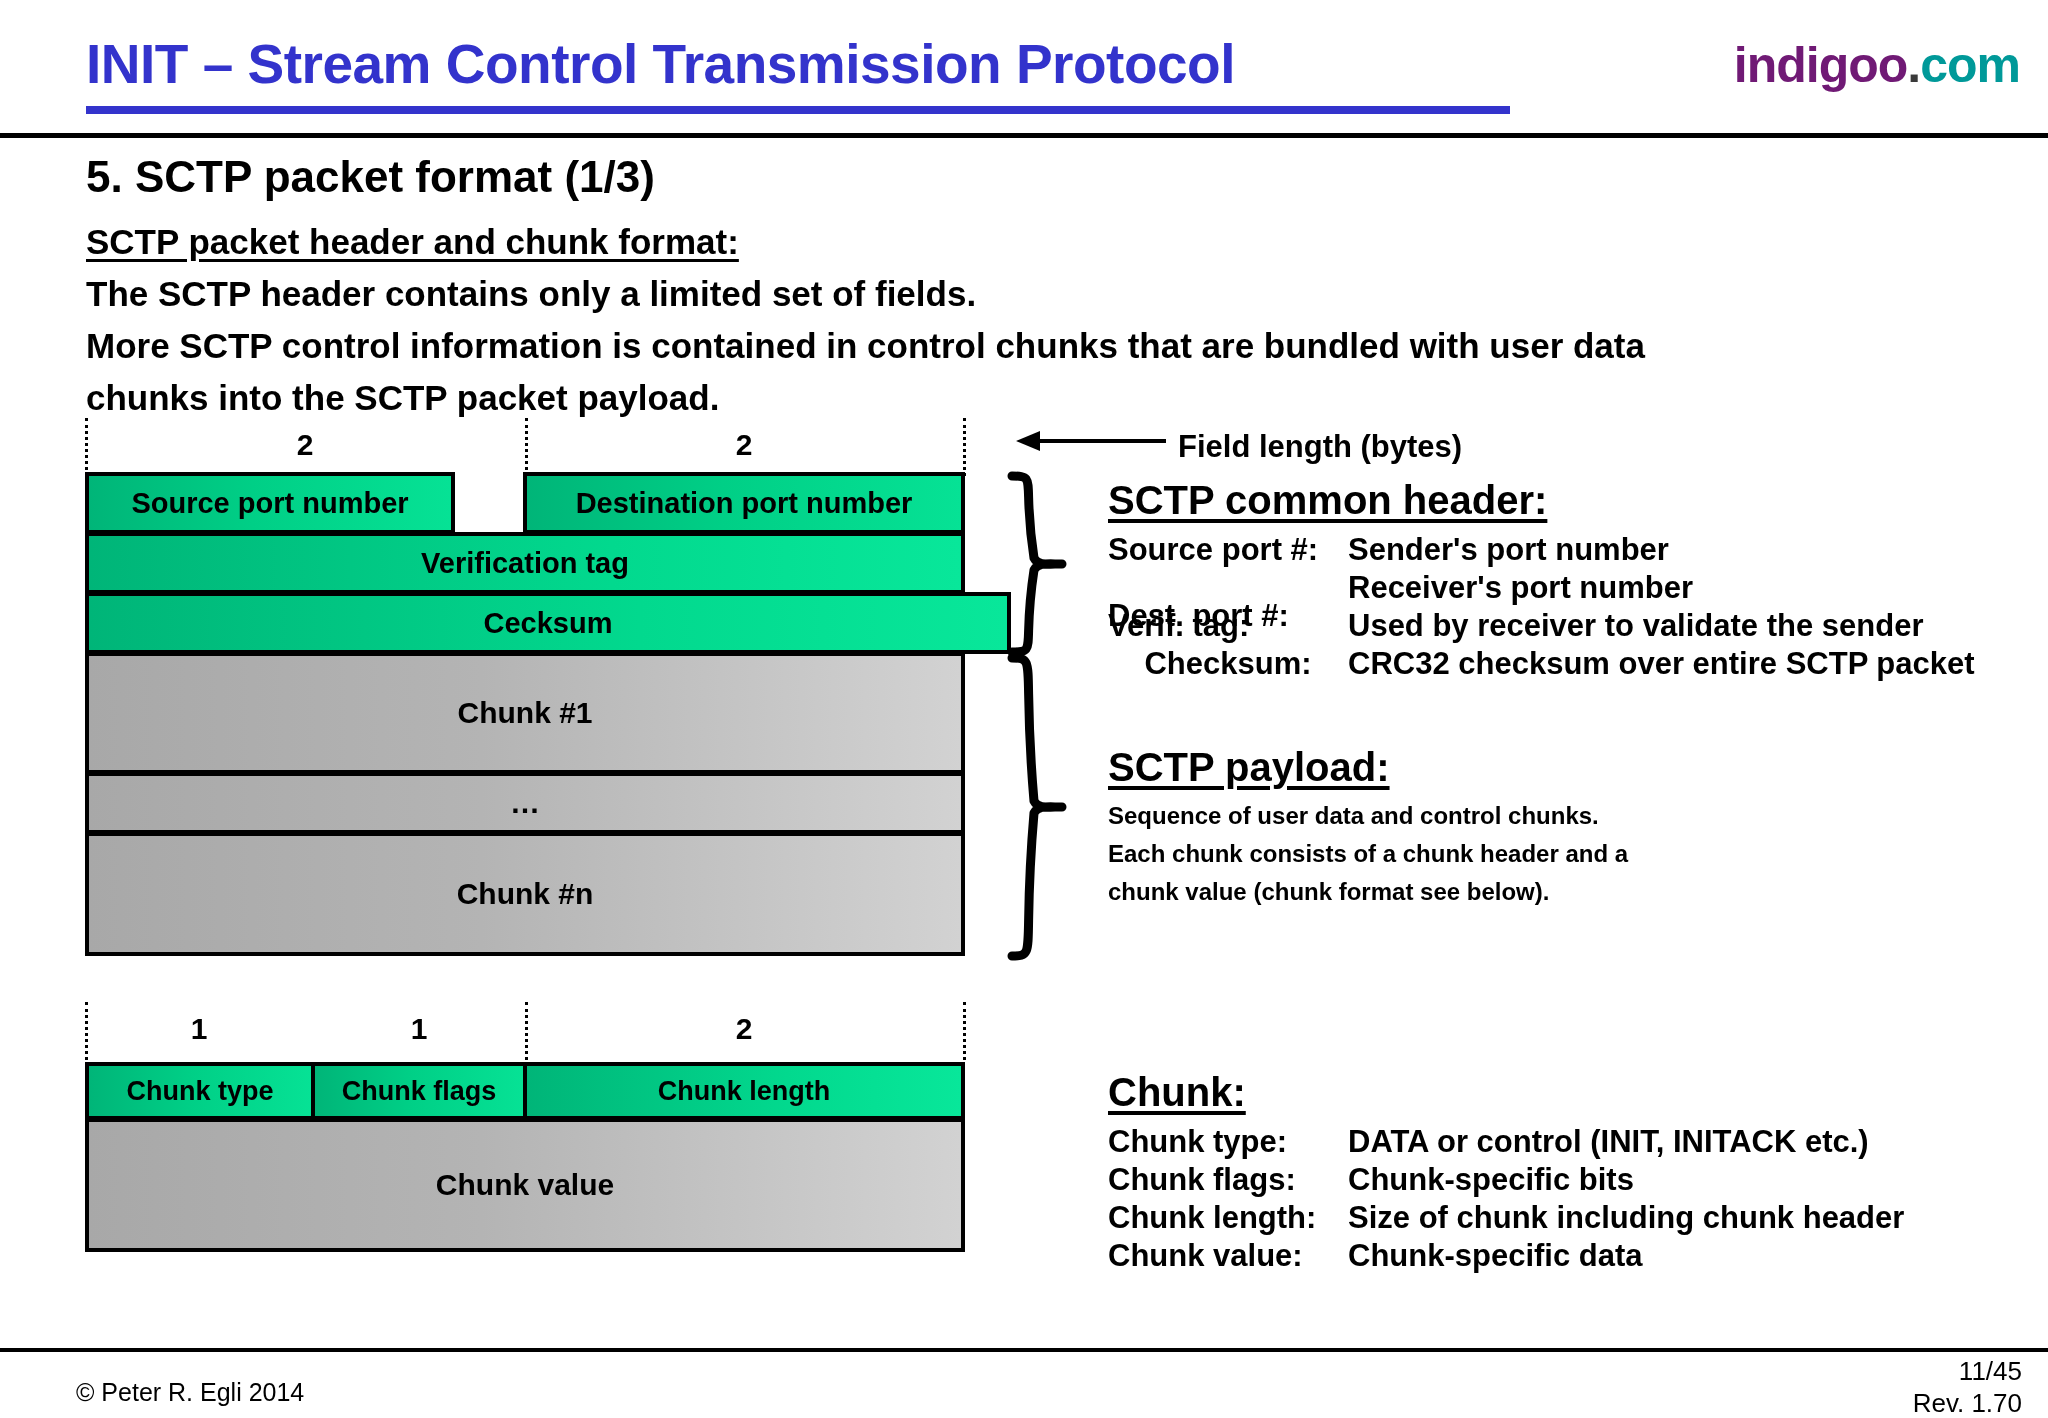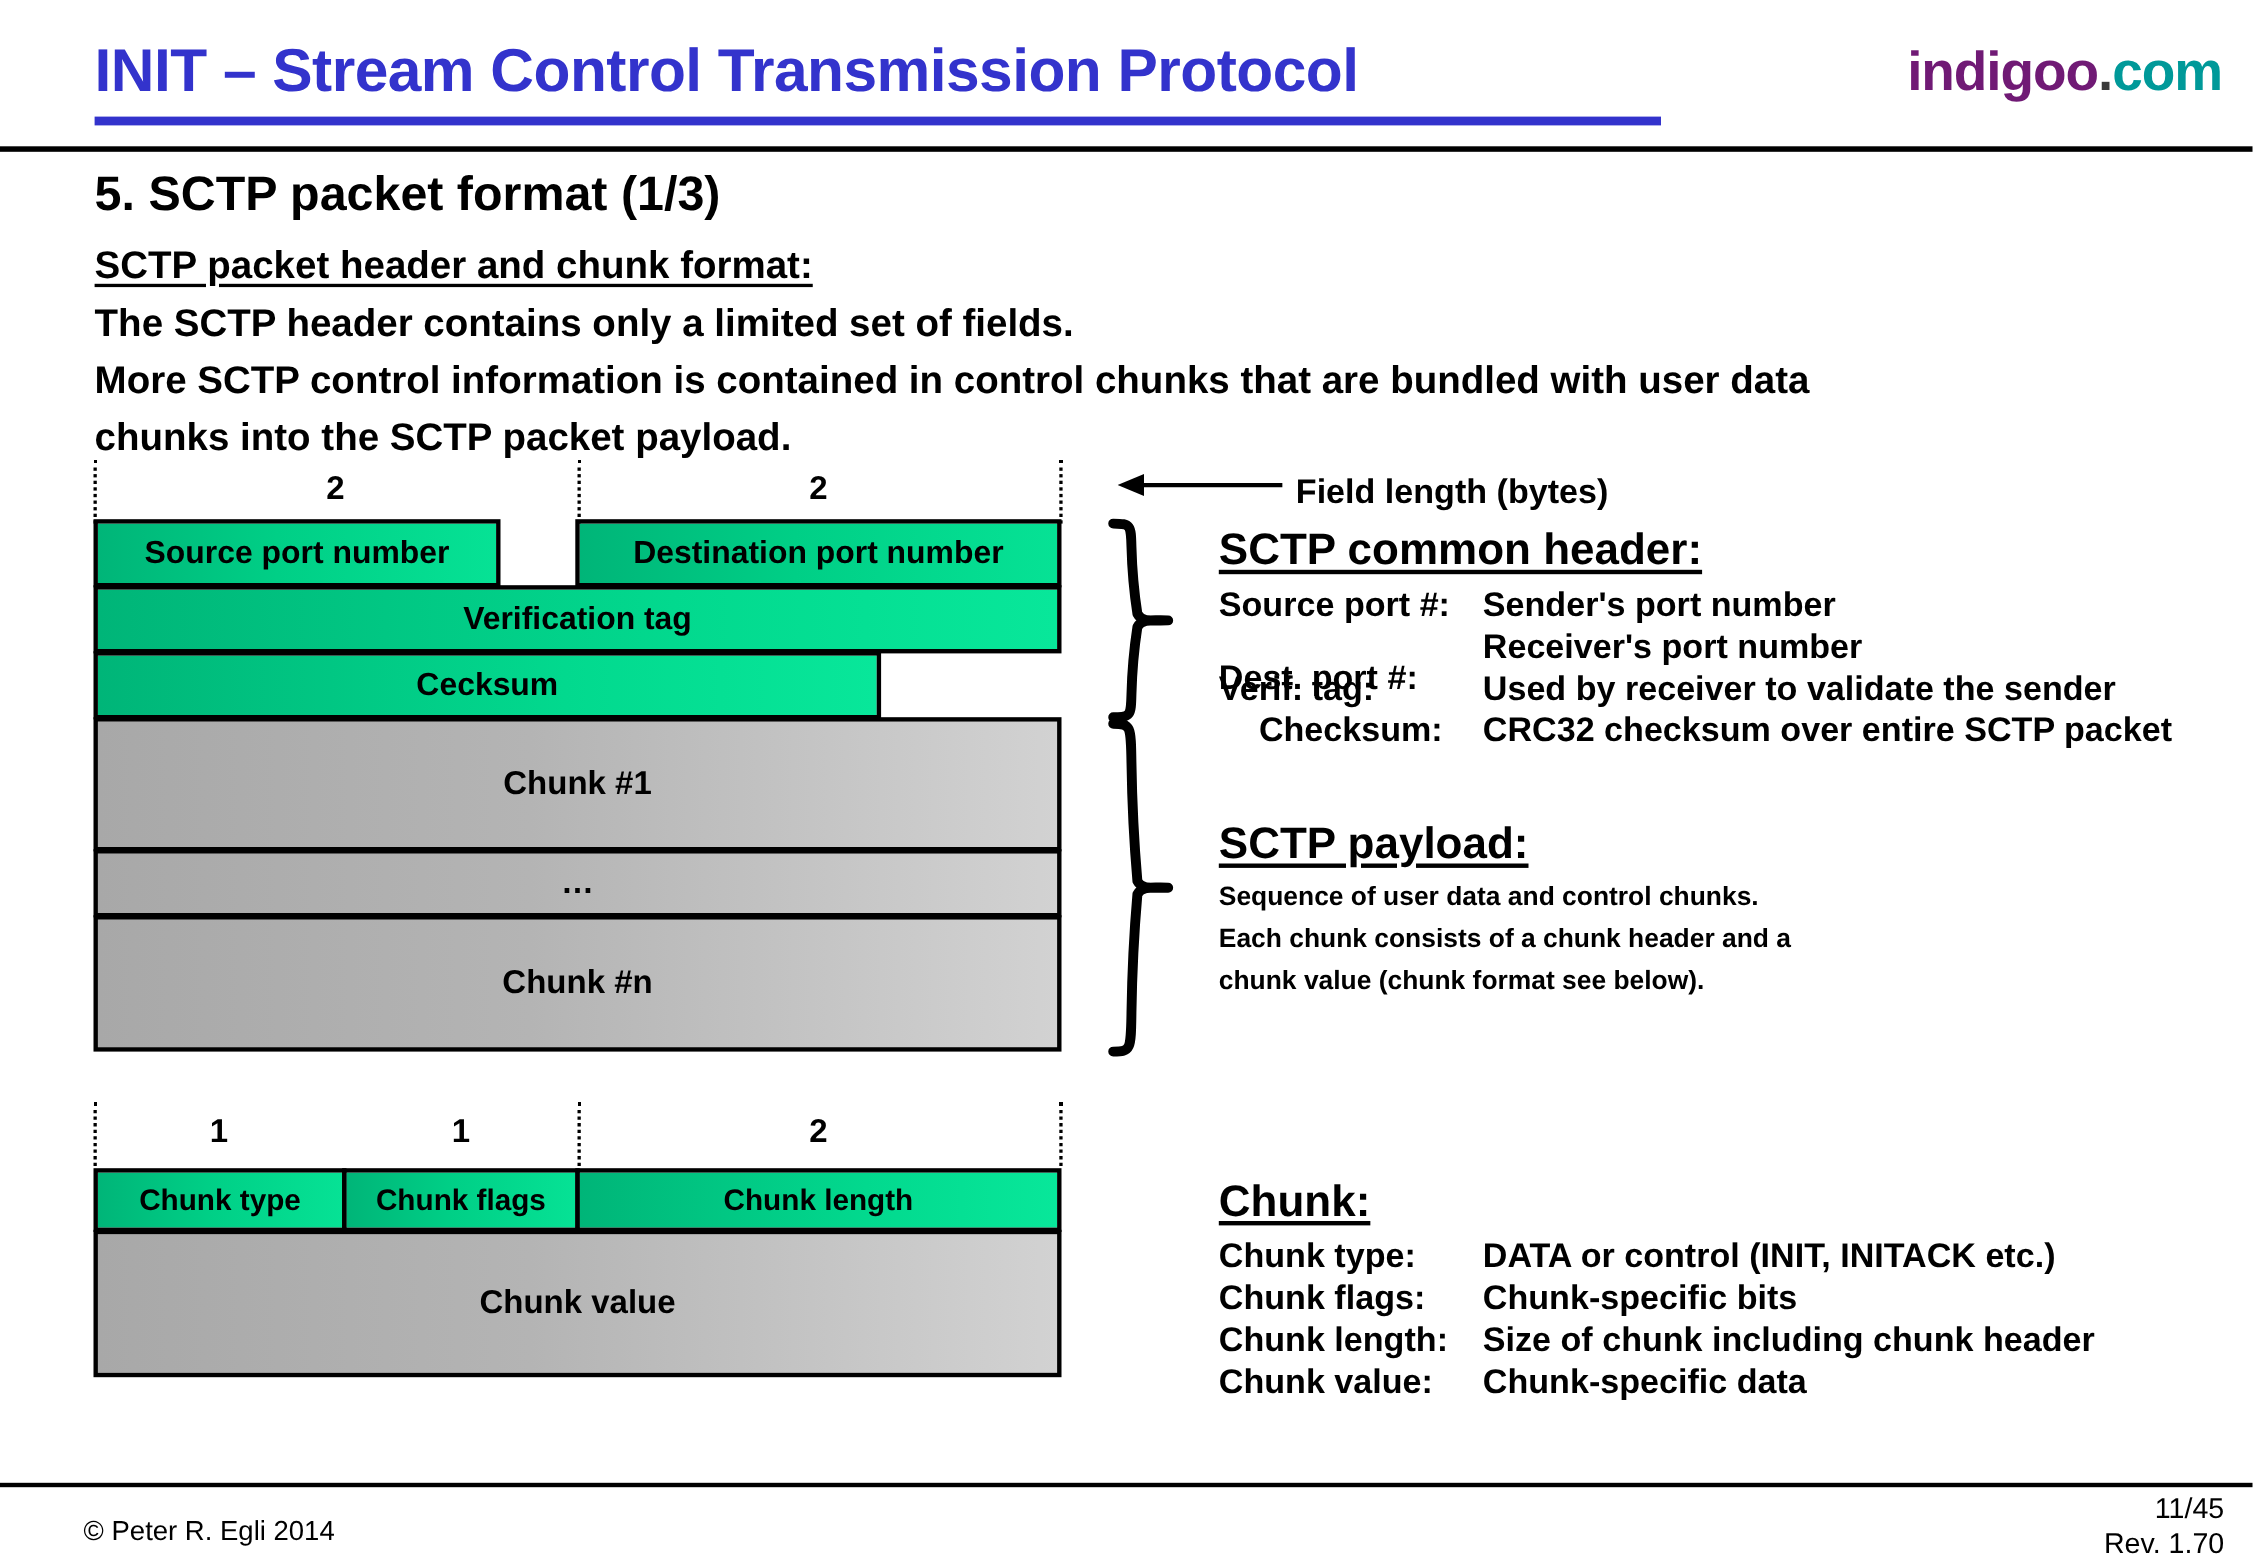--- a/index.html
+++ b/index.html
@@ -246,21 +246,21 @@
     <span>Source port number</span>
   </div>
   <div class="pkt-box green-dark" style="left:523px; top:472px; width:442px; height:62px;">
     <span>Destination port number</span>
   </div>
 
   <div class="pkt-box green-wide" style="left:85px; top:532px; width:880px; height:62px;">
     <span>Verification tag</span>
   </div>
 
-  <div class="pkt-box green-wide" style="left:85px; top:592px; width:716px; height:62px;">
+  <div class="pkt-box green-wide" style="left:85px; top:592px; width:926px; height:62px;">
     <span>Cecksum</span>
   </div>
 
   <div class="pkt-box gray-box" style="left:85px; top:652px; width:880px; height:122px;">
     <span class="chunk-label">Chunk #1</span>
   </div>
 
   <div class="pkt-box gray-box" style="left:85px; top:772px; width:880px; height:62px;">
     <span class="chunk-label">…</span>
   </div>

